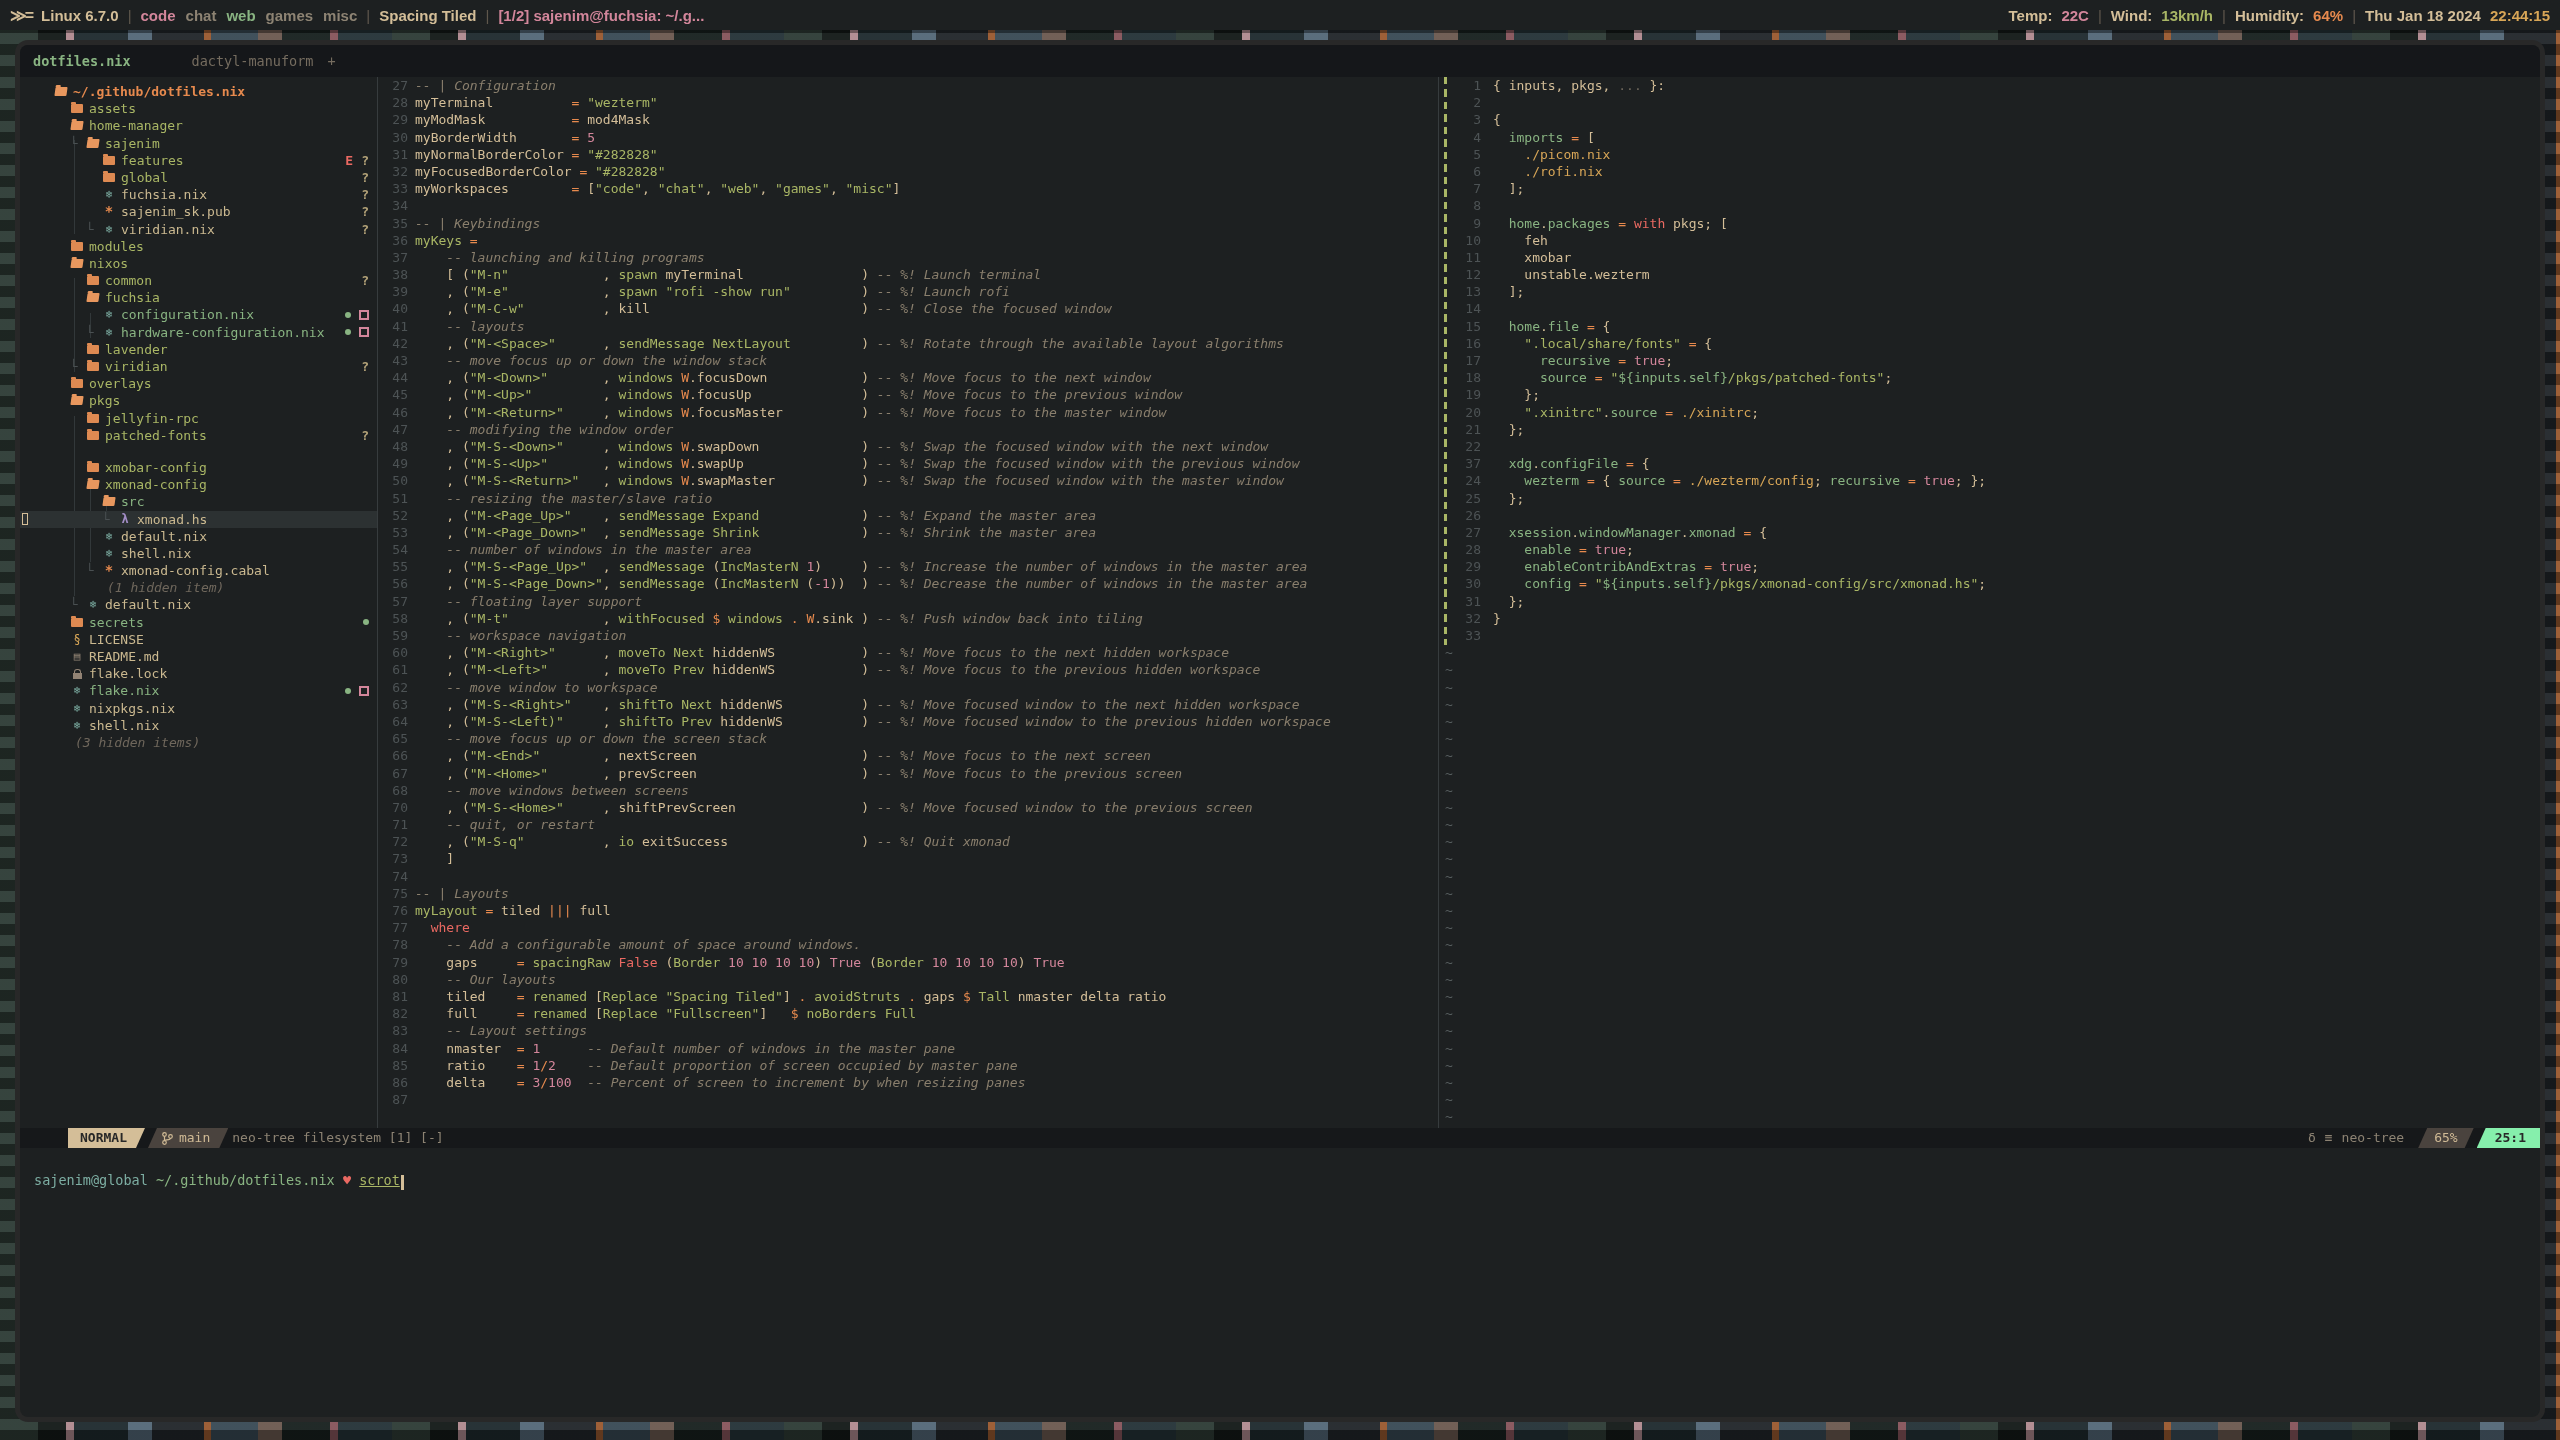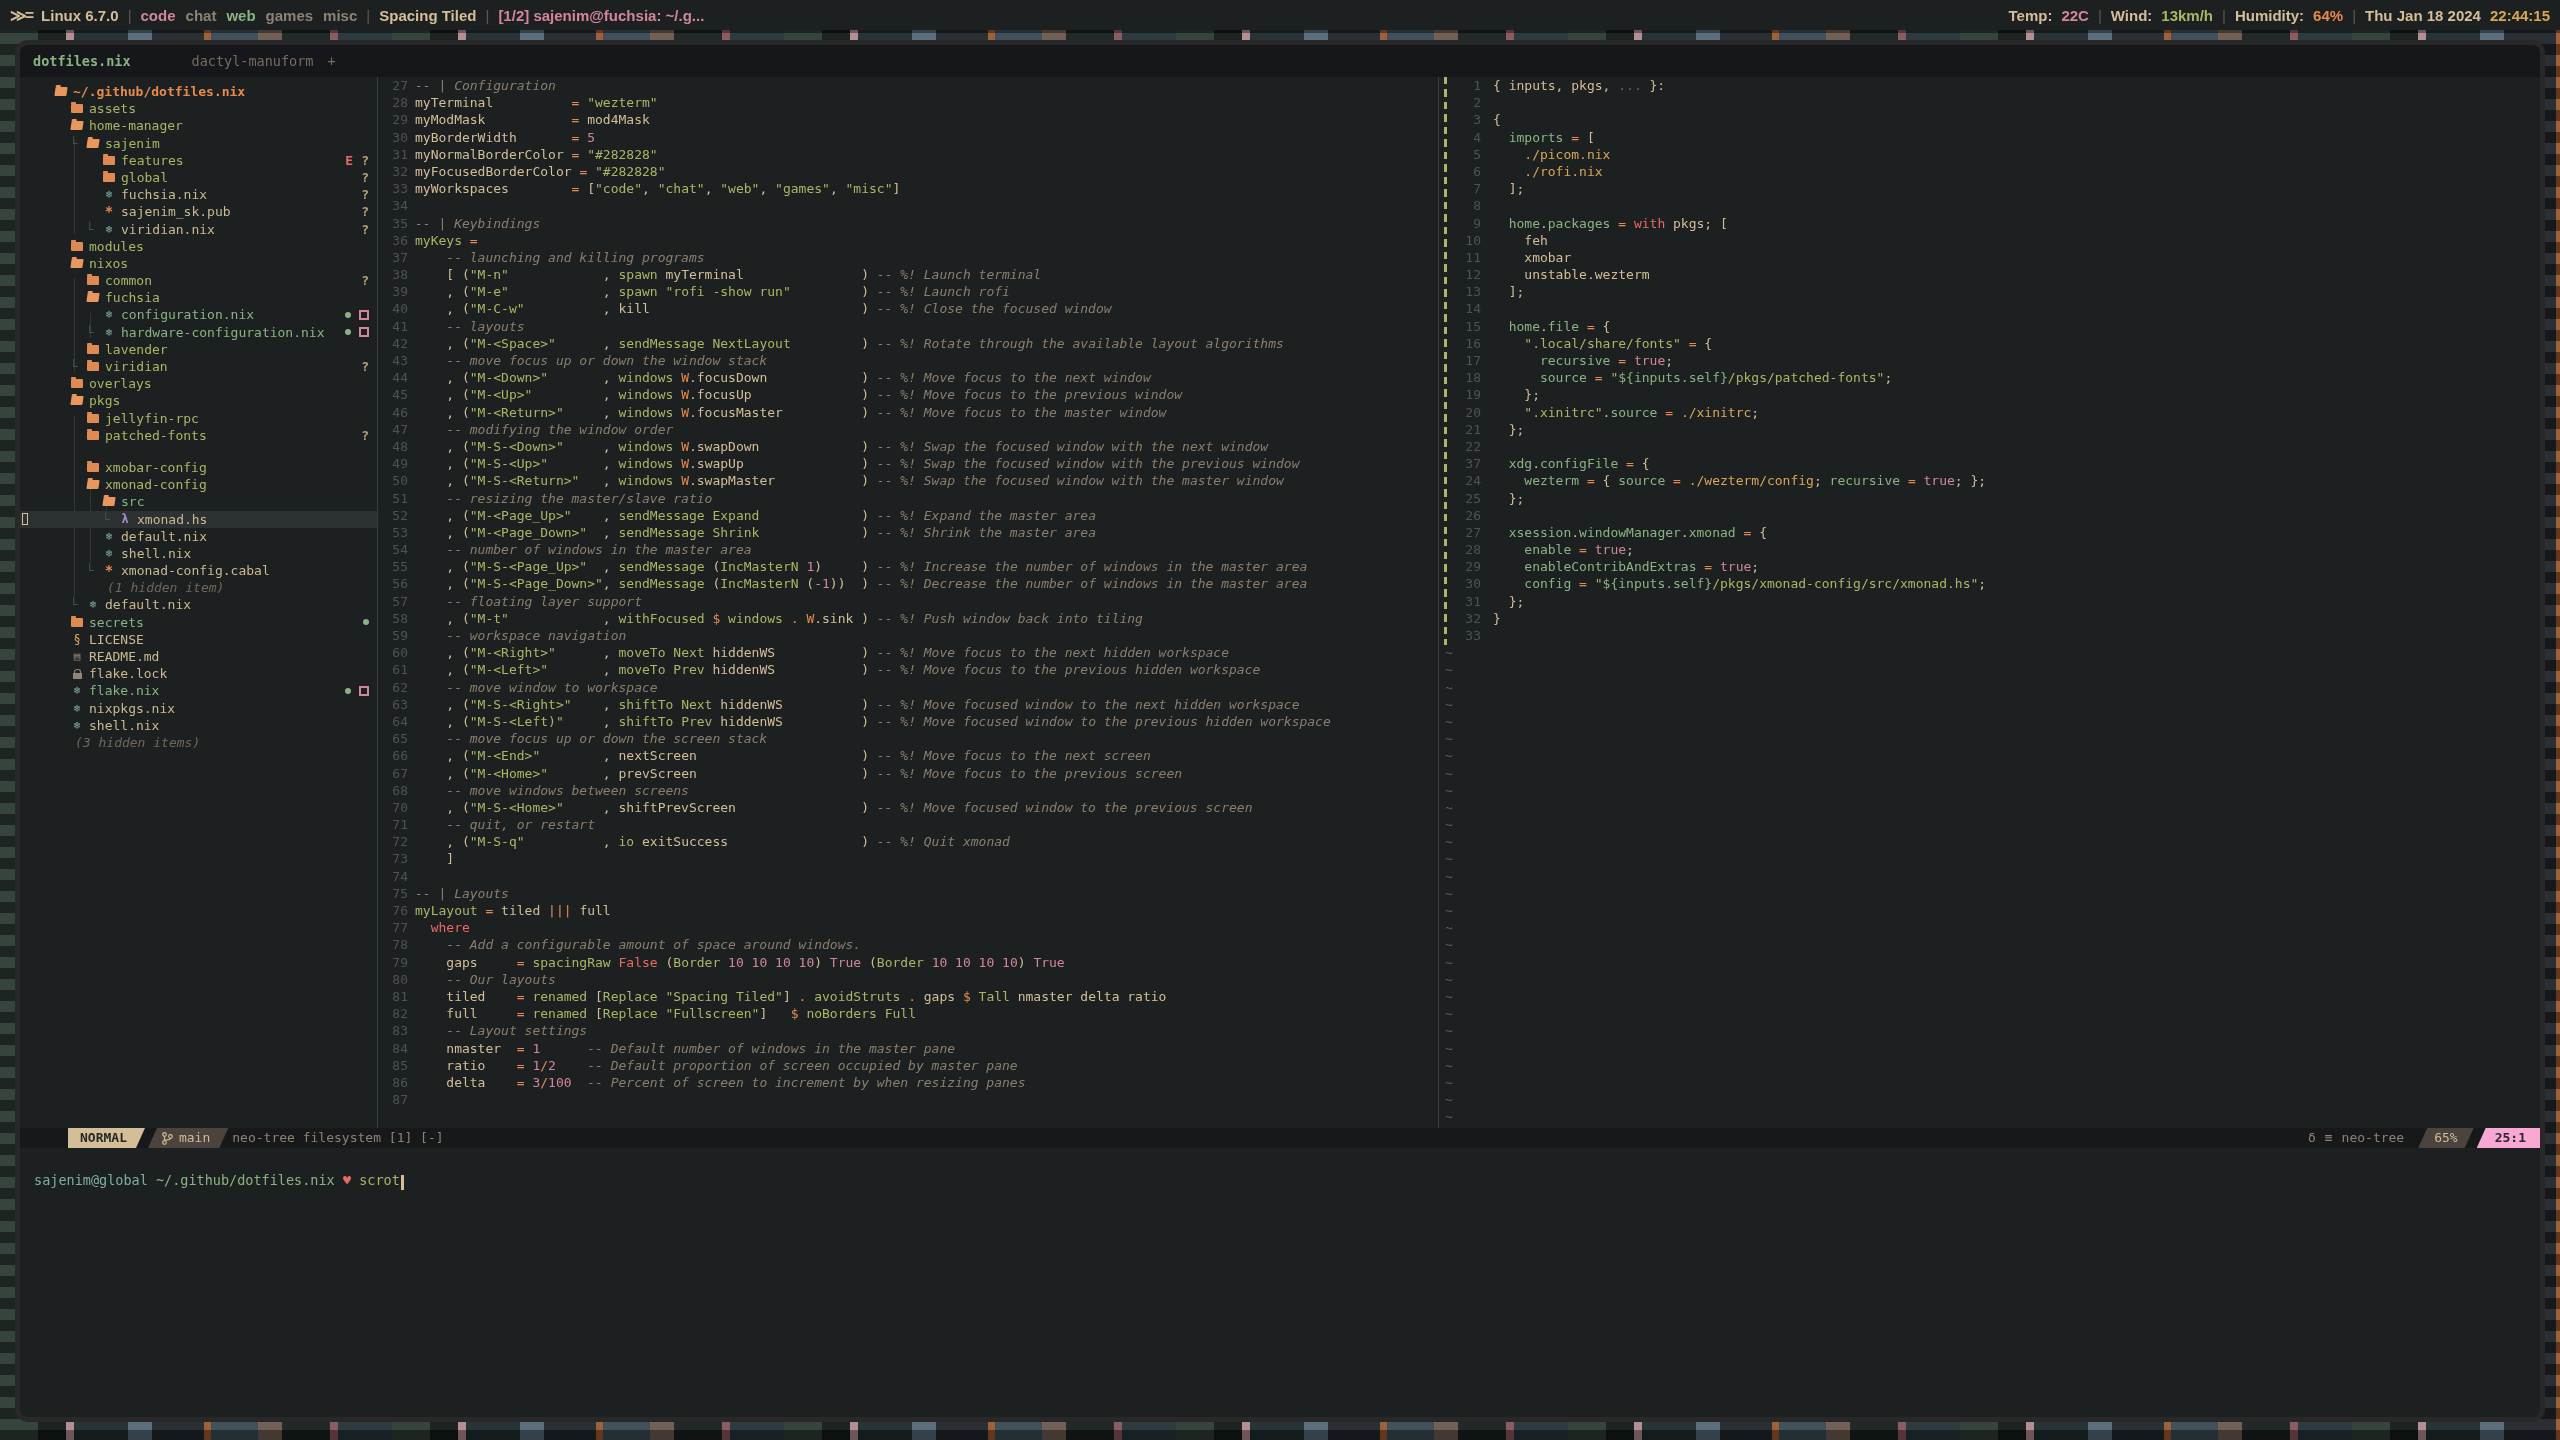--- a/index.html
+++ b/index.html
@@ -94,27 +94,27 @@
   .seg{display:inline-flex;align-items:center;}
   .seg-mode{background:#d4be98;color:#282828;font-weight:bold;padding:0 18px 0 12px;
     clip-path:polygon(0 0,100% 0,calc(100% - 9px) 100%,0 100%);}
   .seg-branch{background:#4a433e;color:#d0ba95;padding:0 18px 0 14px;margin-left:3px;gap:6px;
     clip-path:polygon(9px 0,100% 0,calc(100% - 9px) 100%,0 100%);}
   .sl-file{color:#8d8373;margin-left:4px;align-self:center;}
   .sl-ico{color:#8d8373;margin-right:9px;align-self:center;}
   .sl-ft{color:#8d8373;margin-right:14px;align-self:center;}
   .seg-pct{background:#4a433e;color:#d0ba95;padding:0 16px;margin-right:3px;
     clip-path:polygon(9px 0,100% 0,calc(100% - 9px) 100%,0 100%);}
-  .seg-pos{background:#f9a8d4;color:#282828;font-weight:bold;padding:0 14px 0 18px;
+  .seg-pos{background:#86efac;color:#282828;font-weight:bold;padding:0 14px 0 18px;
     clip-path:polygon(9px 0,100% 0,100% 100%,0 100%);}
 
   
   .shell{position:absolute;left:0;right:0;top:1103px;bottom:0;padding:24px 0 0 14px;font-size:13.5px;}
   .prompt{display:flex;align-items:center;gap:0;white-space:pre;}
-  .p-user{color:#7daea3;} .p-path{color:#89b482;} .p-heart{color:#ea6962;} .p-cmd{color:#a9b665;}
+  .p-user{color:#7daea3;} .p-path{color:#89b482;} .p-heart{color:#ea6962;} .p-cmd{color:#a9b665;text-decoration:underline;}
   .p-cursor{display:inline-block;width:3px;height:15px;background:#d4be98;margin-left:1px;transform:translateY(2px);}
 </style>
 </head>
 <body>
 
 <div class="desktop">
 
   <div class="xmobar">
     <div class="xm-left">
       <span class="xm-logo">≫=</span>

